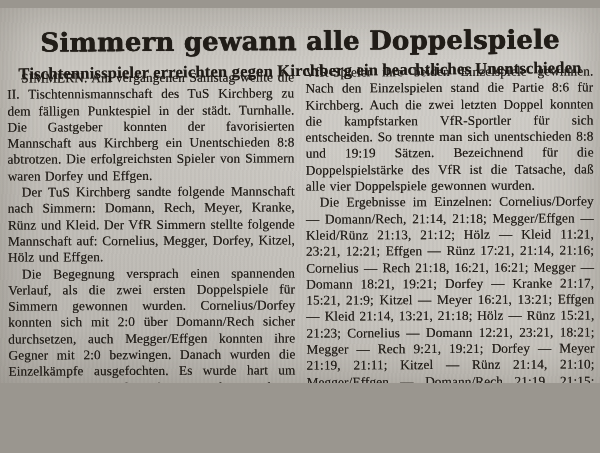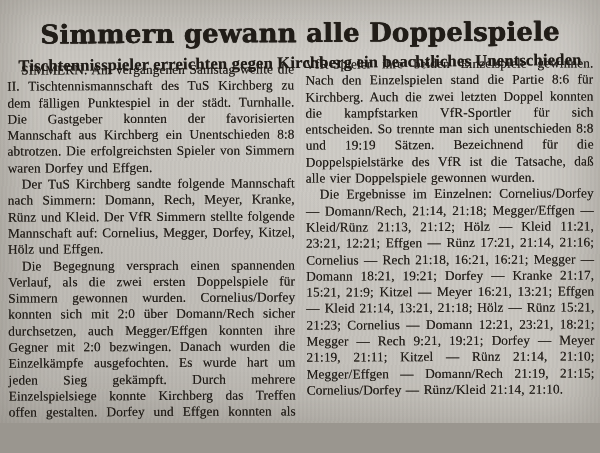--- a/index.html
+++ b/index.html
@@ -3,22 +3,22 @@
 <meta charset="utf-8">
 <style>
   html, body {
     margin: 0;
     padding: 0;
     background: #9a968f;
   }
   .page {
     position: relative;
     width: 600px;
-    height: 423px;
-    margin: 0 auto;
+    height: 375px;
+    margin: 8px auto;
     overflow: hidden;
     background-color: #c9c6c0;
     background-image:
       radial-gradient(ellipse at 85% 5%, rgba(255,255,255,0.14), transparent 45%),
       radial-gradient(ellipse at 15% 95%, rgba(30,25,20,0.10), transparent 55%),
       radial-gradient(ellipse at 50% 45%, rgba(255,255,255,0.06), transparent 65%),
       repeating-linear-gradient(92deg, rgba(0,0,0,0.018) 0 2px, rgba(255,255,255,0.018) 2px 4px);
     box-shadow: inset 0 0 55px rgba(45,38,30,0.28);
     font-family: "Liberation Serif", serif;
     color: #211d18;

